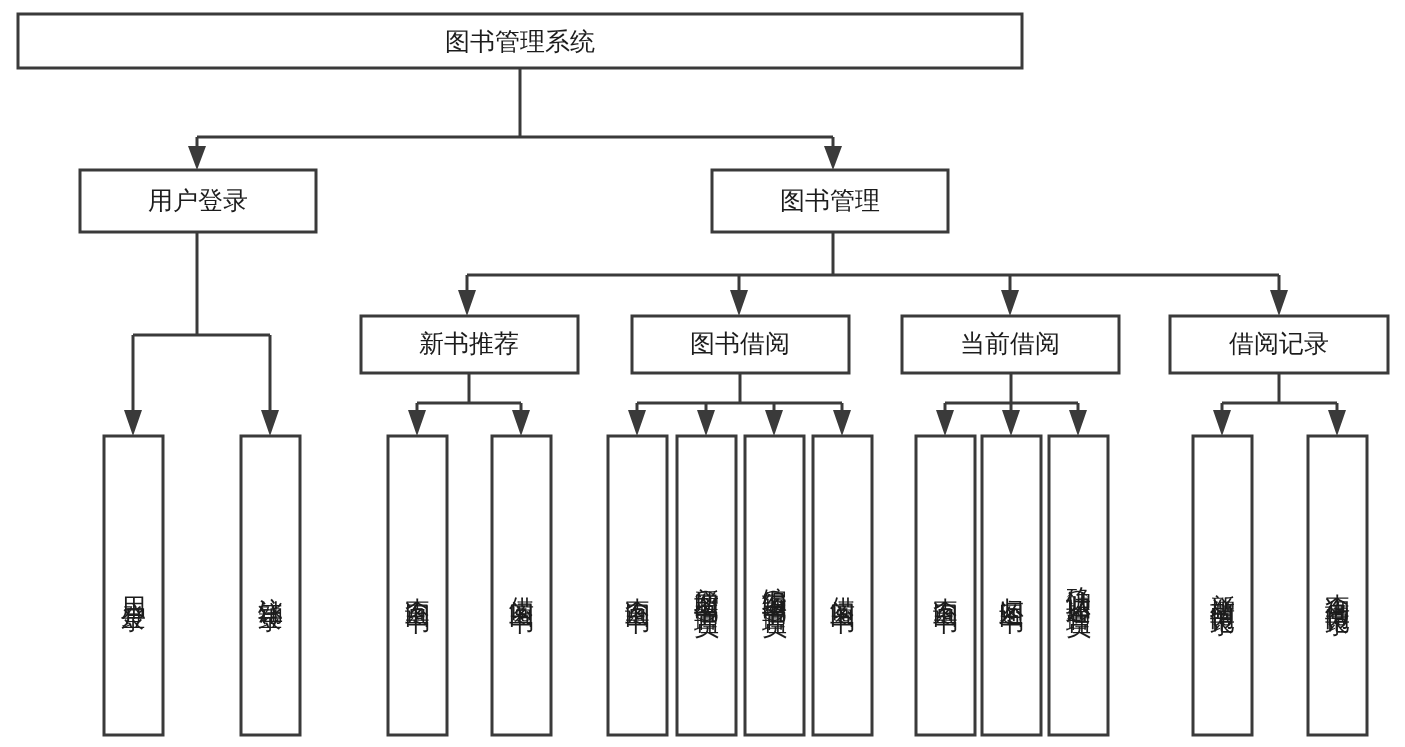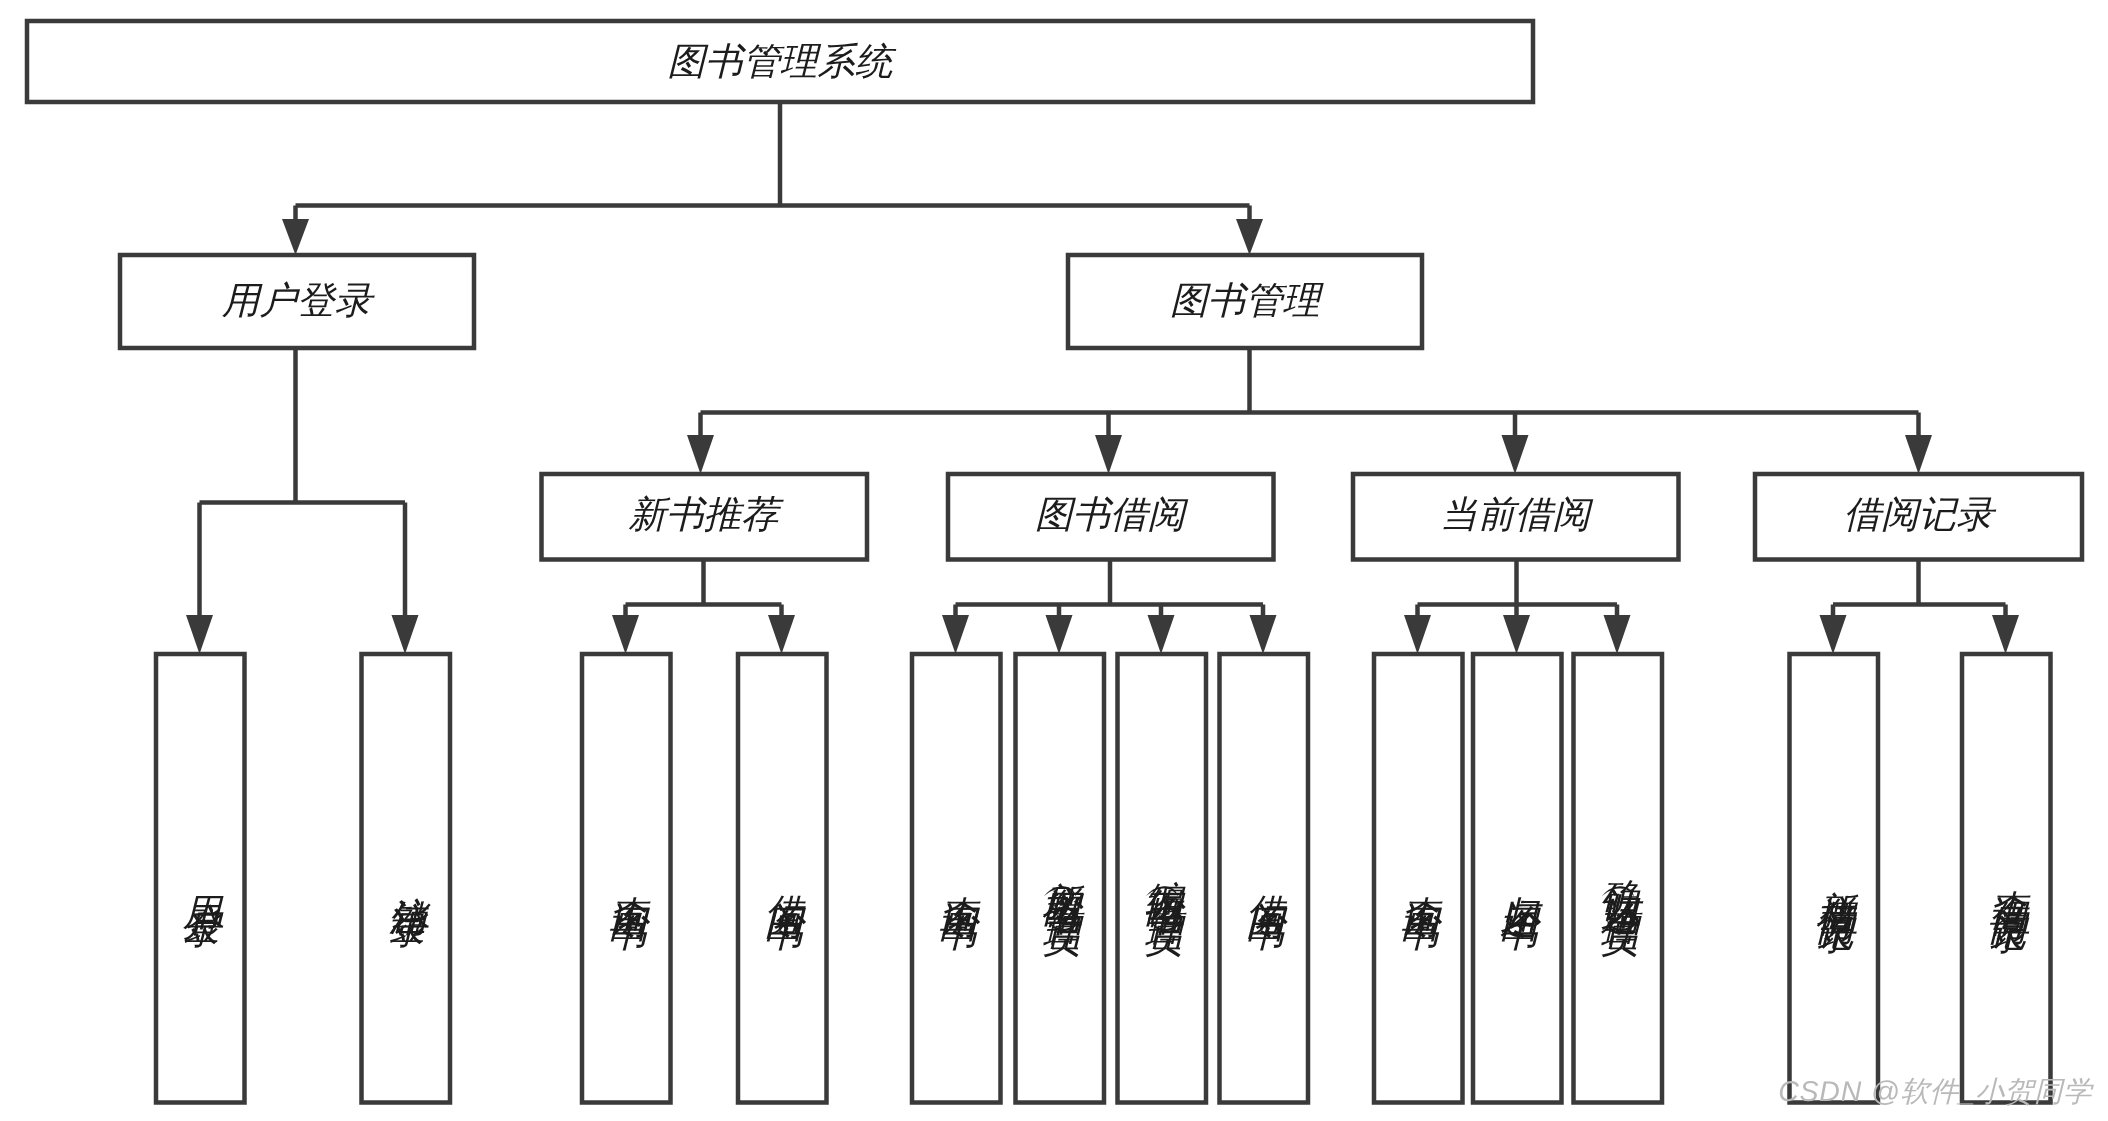--- a/index.html
+++ b/index.html
@@ -12,21 +12,20 @@
     height: 747px;
     font-family: "Liberation Sans", "DejaVu Sans", sans-serif;
     position: relative;
     overflow: hidden;
   }
   #diagram-root {
     position: absolute;
     left: 0; top: 0;
     width: 1405px;
     height: 747px;
-    font-style: italic;
   }
   svg.flow {
     display: block;
     width: 1405px;
     height: 747px;
   }
   .nodebox {
     fill: #ffffff;
     stroke: #3a3a3a;
     stroke-width: 3;
@@ -233,15 +232,14 @@
       <text class="leaf-label" x="1223" y="585">新增借阅记录</text>
     </g>
 
     <g>
       <rect class="nodebox" x="1308" y="436" width="59" height="299"></rect>
       <text class="leaf-label" x="1338" y="585">查询借阅记录</text>
     </g>
 
   </svg>
 
-  <div class="watermark">CSDN @软件_小贺同学</div>
 
 </div>
 
 </body></html>

